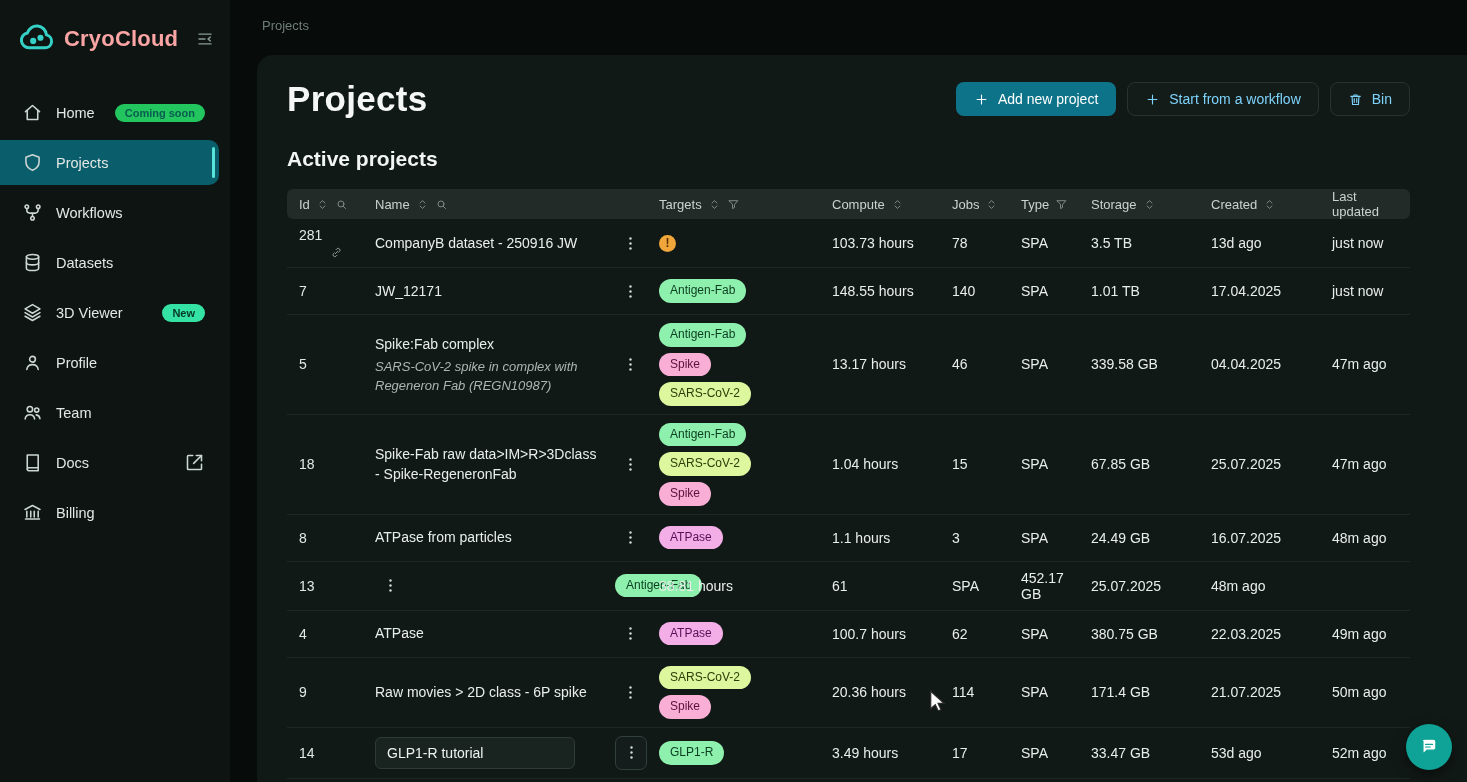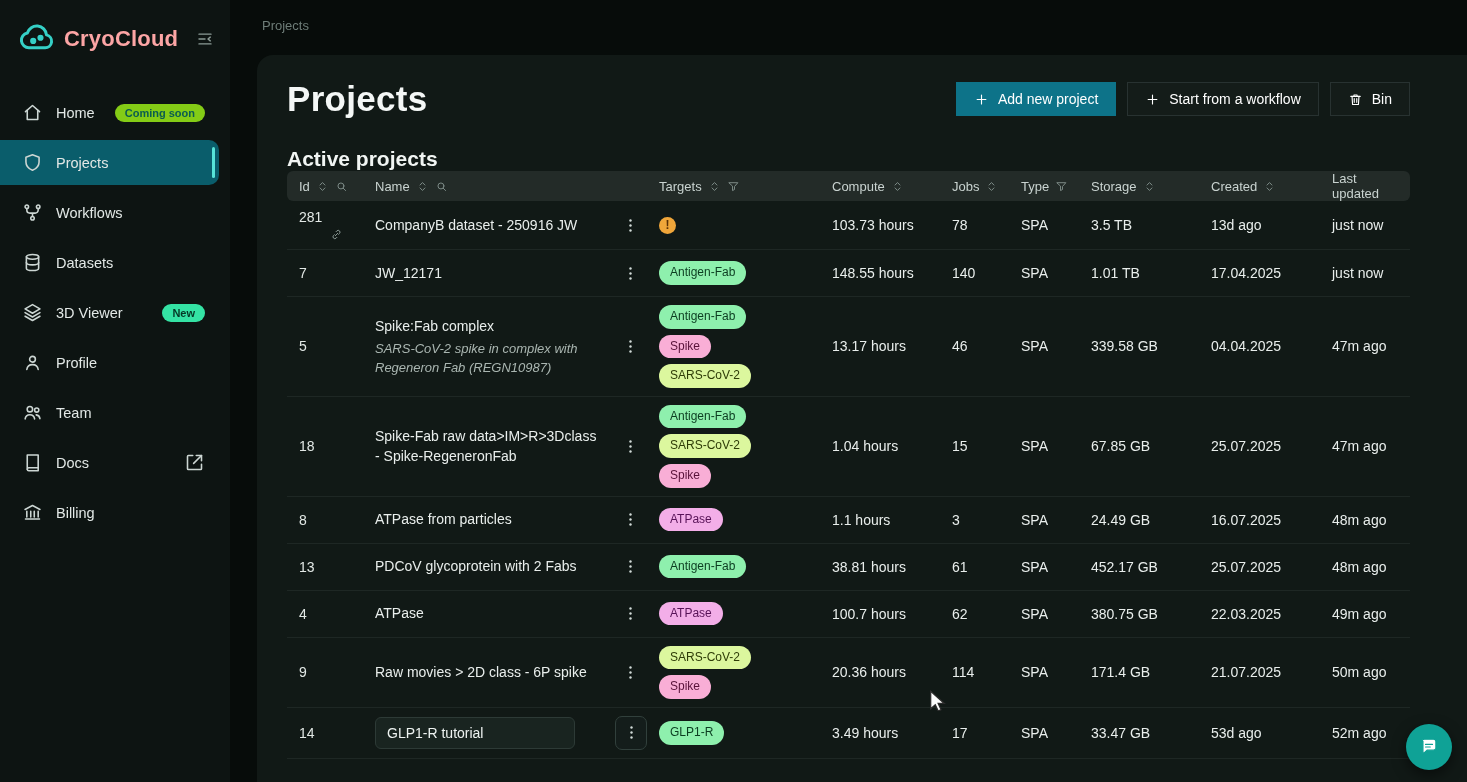--- a/index.html
+++ b/index.html
@@ -37,29 +37,29 @@
 
   
   .breadcrumb { position:absolute; left:262px; top:18px; color:#6e7d78; font-size:13px; z-index:1; }
 
   
   .card { position:absolute; left:257px; top:55px; right:0; bottom:0; background:#111916;
     border-top-left-radius:16px; padding:24px 57px 10px 30px; display:flex; flex-direction:column; z-index:2; }
   .page-head { display:flex; align-items:center; justify-content:space-between; }
   .page-title { font-size:35px; font-weight:600; color:#f4f7f6; letter-spacing:.3px; }
   .actions { display:flex; gap:11px; }
-  .btn { height:30px; display:inline-flex; align-items:center; gap:9px; padding:16px 17px; border-radius:0;
+  .btn { height:30px; display:inline-flex; align-items:center; gap:9px; padding:16px 17px; border-radius:8px;
     font-size:14px; font-family:inherit; cursor:pointer; border:1px solid transparent; color:#fff; white-space:nowrap; }
   .btn .icon svg { width:15px; height:15px; }
   .btn.primary { background:#0d7389; }
-  .btn.ghost { background:#141c19; border-color:#283231; color:#ffffff;justify-content:center; }
+  .btn.ghost { background:#141c19; border-color:#283231; color:#7dd3fc;justify-content:center; }
   .section-title { font-size:21px; font-weight:700; color:#f1f5f3; margin-top:28px; }
 
   
-  .table { margin-top:0; }
+  .table { margin-top:18px; }
   .tgrid { display:grid; grid-template-columns:76px 240px 44px 173px 120px 69px 70px 120px 121px minmax(0,1fr); }
   .thead { height:30px; background:#232b28; border-radius:6px; color:#c9d3d0; font-size:13px; align-items:center; }
   .th { display:flex; align-items:center; gap:6px; padding:0 14px 0 12px; min-width:0; }
   .th .icon { color:#7e8d89; }
   .th .icon svg { width:13px; height:13px; }
   .thead .th:nth-child(2) { grid-column:span 2; }
   .thead .th:nth-child(2) .icon:first-of-type,
   .thead .th:nth-child(3) .icon:first-of-type,
   .thead .th:nth-child(4) .icon:first-of-type,
   .thead .th:nth-child(7) .icon:first-of-type,
@@ -117,21 +117,21 @@
   </div>
   <nav class="nav">
       <div class="nav-item">
         <span class="icon">
           <svg viewBox="0 0 24 24" fill="none" stroke="currentColor" stroke-width="1.8" stroke-linecap="round" stroke-linejoin="round">
             <path d="M4 11 12 4l8 7"></path>
             <path d="M6 9.5V20h12V9.5"></path>
           </svg>
         </span>
         <span class="nav-label">Home</span>
-        <span class="badge" style="background: #84cc16; color: rgb(10, 92, 80);">Coming soon</span>
+        <span class="badge" style="background: #22c55e; color: rgb(10, 92, 80);">Coming soon</span>
       </div>
       <div class="nav-item active">
         <span class="icon">
           <svg viewBox="0 0 24 24" fill="none" stroke="currentColor" stroke-width="1.8" stroke-linecap="round" stroke-linejoin="round">
             <path d="M12 3.2 19.5 6v5.3c0 4.6-3.2 7.8-7.5 9.5-4.3-1.7-7.5-4.9-7.5-9.5V6Z"></path>
           </svg>
         </span>
         <span class="nav-label">Projects</span>
       </div>
       <div class="nav-item">
@@ -507,23 +507,20 @@
           <div class="td">3</div>
           <div class="td">SPA</div>
           <div class="td">24.49 GB</div>
           <div class="td">16.07.2025</div>
           <div class="td">48m ago</div>
         </div>
         <div class="trow tgrid">
           <div class="td id-cell">
             <span>13</span>
           </div>
-          <div class="td name-cell">
-            <div class="pname">PDCoV glycoprotein with 2 Fabs</div>
-          </div>
           <div class="td menu-cell">
             <div class="menu-btn">
               <span class="icon">
                 <svg viewBox="0 0 24 24">
                   <g fill="currentColor">
                     <circle cx="12" cy="5" r="1.7"></circle>
                     <circle cx="12" cy="12" r="1.7"></circle>
                     <circle cx="12" cy="19" r="1.7"></circle>
                   </g>
                 </svg>

